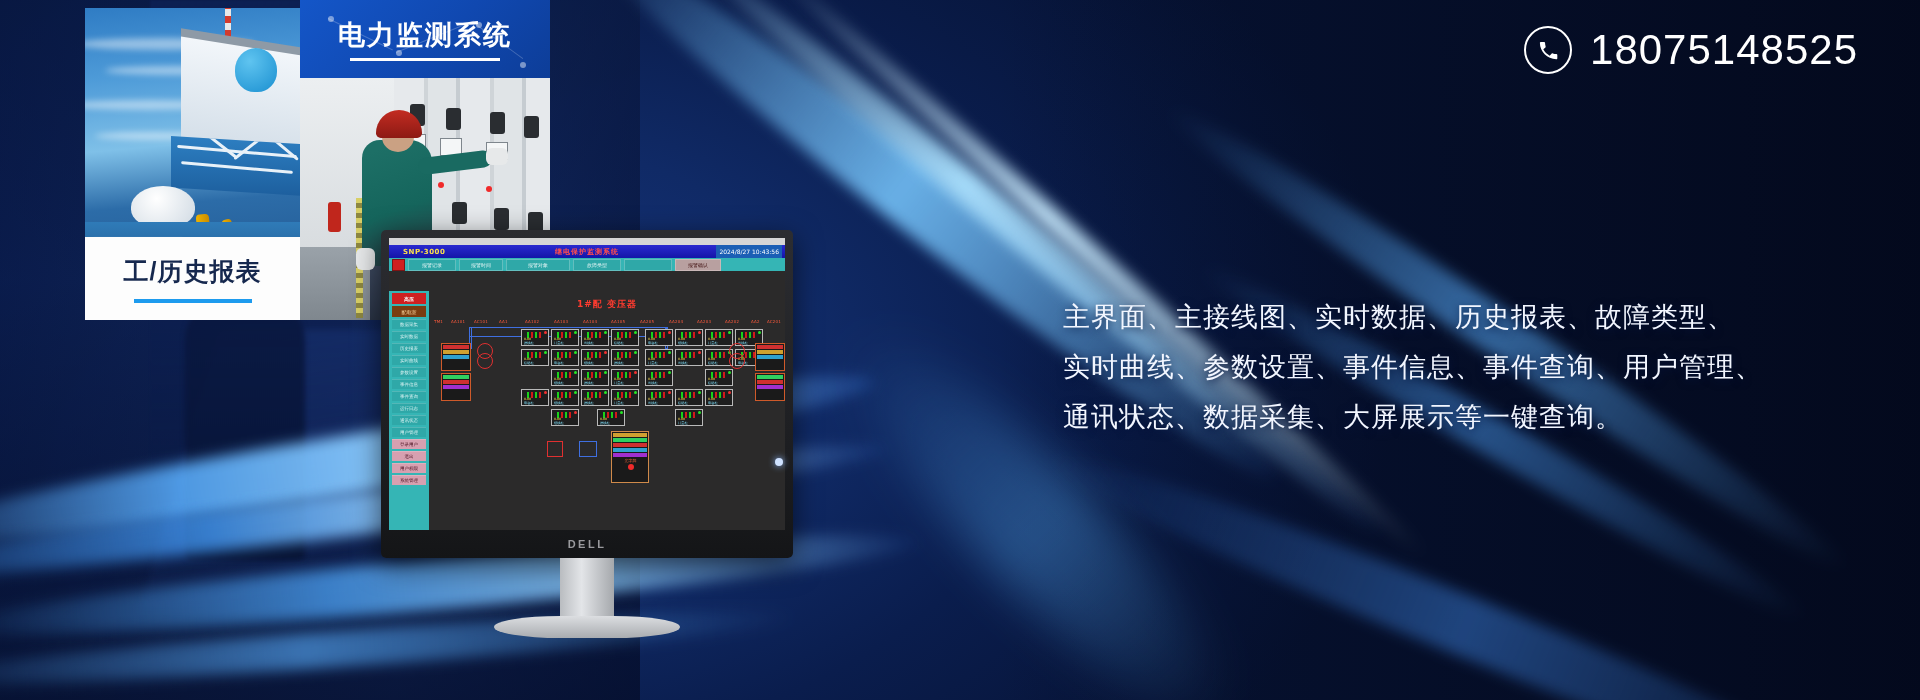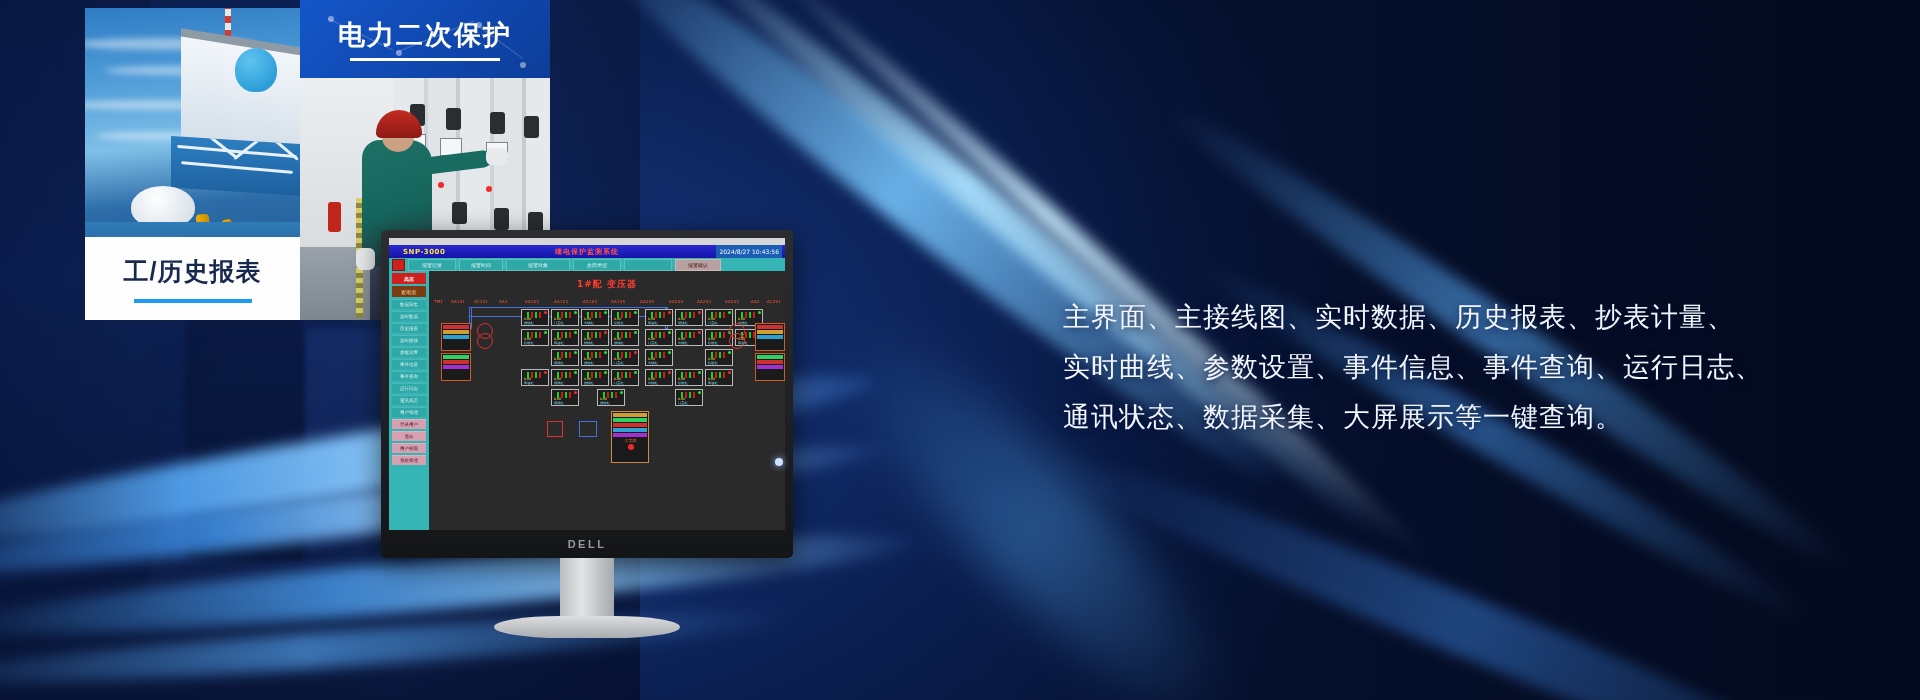--- a/index.html
+++ b/index.html
@@ -281,21 +281,21 @@
   }
   .scada-menubar{
     height:13px;background:#35b5b5;display:flex;align-items:center;gap:3px;padding:0 3px;
   }
   .menu-red{width:11px;height:10px;background:#cf2020;border:1px solid #7d1414;}
   .menu-cell{
     height:10px;background:#2fa8a8;border:1px solid rgba(255,255,255,.25);
     font-size:5px;color:#dff3f3;display:flex;align-items:center;justify-content:center;
   }
   .menu-alarm{background:#b8a0a0;color:#401010;}
-  .scada-body{display:flex;height:calc(100% - 33px);}
+  .scada-body{display:flex;height:calc(100% - 33px);margin-top:20px;}
   .scada-side{
     width:40px;background:#35b5b5;padding-top:2px;display:flex;flex-direction:column;gap:2px;align-items:center;
   }
   .side-hv{width:34px;height:11px;background:#cf2020;color:#fff;font-size:5px;display:flex;align-items:center;justify-content:center;font-weight:bold;}
   .side-dist{width:34px;height:11px;background:#7a3c10;color:#ffd9a0;font-size:5px;display:flex;align-items:center;justify-content:center;}
   .side-item{width:34px;height:9px;background:#2fa8a8;color:#d9f2f2;font-size:4.5px;display:flex;align-items:center;justify-content:center;border-top:1px solid rgba(255,255,255,.18);}
   .side-item.pink{background:#d7a0b0;color:#4a1020;}
   .scada-main{flex:1;position:relative;background:#2b2a2a;}
   .scada-hdr{
     text-align:center;color:#ff3b2f;font-size:9px;font-weight:bold;margin-top:7px;letter-spacing:1px;
@@ -436,21 +436,21 @@
   </div>
 
   <div class="cap-blue">
     <div class="net-dot" style="left:28px;top:16px;"></div>
     <div class="net-dot" style="left:96px;top:50px;"></div>
     <div class="net-dot" style="left:176px;top:22px;"></div>
     <div class="net-dot" style="left:220px;top:62px;"></div>
     <div class="net-line" style="left:28px;top:18px;width:72px;transform:rotate(26deg);"></div>
     <div class="net-line" style="left:96px;top:52px;width:84px;transform:rotate(-22deg);"></div>
     <div class="net-line" style="left:176px;top:24px;width:58px;transform:rotate(36deg);"></div>
-    <div class="cap-blue-text">电力二次保护</div>
+    <div class="cap-blue-text">电力监测系统</div>
     <div class="cap-blue-rule"></div>
   </div>
 
   <div class="cap-white">
     <div class="cap-white-text">工/历史报表</div>
     <div class="cap-white-rule"></div>
   </div>
 
   <div class="monitor">
     <div class="bezel"></div>
@@ -753,21 +753,29 @@
       </div>
     </div>
     <div class="power-led"></div>
     <div class="monitor-chin">
       <span class="dell-logo">DELL</span>
     </div>
     <div class="stand-neck"></div>
     <div class="stand-base"></div>
   </div>
 
+  <div class="phone-row">
+    <span class="phone-icon">
+      <svg viewBox="0 0 24 24" aria-hidden="true">
+        <path d="M6.6 10.8c1.4 2.8 3.8 5.1 6.6 6.6l2.2-2.2c.3-.3.7-.4 1.1-.2 1.2.4 2.4.6 3.7.6.6 0 1 .4 1 1V20c0 .6-.4 1-1 1C10.6 21 3 13.4 3 4c0-.6.4-1 1-1h3.4c.6 0 1 .4 1 1 0 1.3.2 2.5.6 3.7.1.4 0 .8-.2 1.1l-2.2 2z"></path>
+      </svg>
+    </span>
+    <span class="phone-num">18075148525</span>
+  </div>
 
 
   <div class="desc">
-    <div>主界面、主接线图、实时数据、历史报表、抄表计量、</div>
-    <div>实时曲线、参数设置、事件信息、事件查询、运行日志、</div>
+    <div>主界面、主接线图、实时数据、历史报表、故障类型、</div>
+    <div>实时曲线、参数设置、事件信息、事件查询、用户管理、</div>
     <div>通讯状态、数据采集、大屏展示等一键查询。</div>
   </div>
 
 </div>
 
 </body></html>

